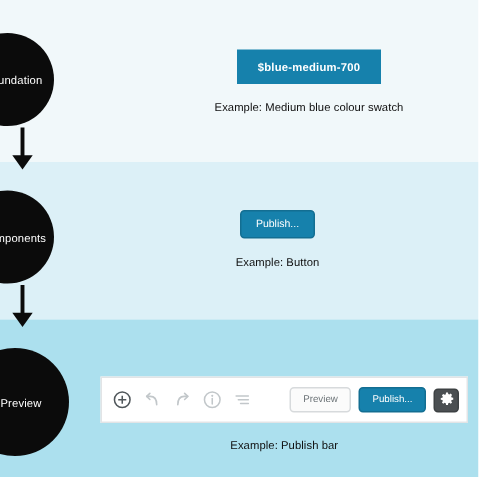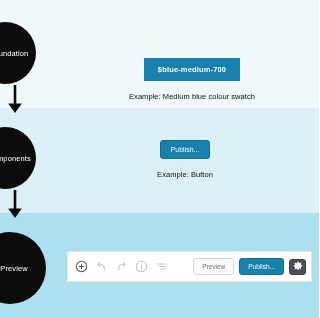--- a/index.html
+++ b/index.html
@@ -70,21 +70,21 @@
   }
   .example-caption {
     font-size: 7.5px;
     font-weight: normal;
     color: #0e0e0e;
     letter-spacing: .05px;
     white-space: nowrap;
   }
 
   
-  #example-swatch { left: 107px; top: 33px; width: 170px; margin-top: 25px; }
+  #example-swatch { left: 121px; top: 33px; width: 170px; }
   #swatch-chip {
     background: #1681ac;
     color: #ffffff;
     font-size: 7.5px;
     font-weight: bold;
     letter-spacing: .15px;
     padding: 7px 14px;
     white-space: nowrap;
     margin-bottom: 11px;
   }
@@ -270,15 +270,16 @@
           <span>
             <svg viewBox="0 0 14 14" width="10" height="10" aria-hidden="true">
               <path fill="#ffffff" d="M7 4.55a2.45 2.45 0 1 0 0 4.9 2.45 2.45 0 0 0 0-4.9zm0 3.6a1.15 1.15 0 1 1 0-2.3 1.15 1.15 0 0 1 0 2.3z"></path>
               <path fill="#ffffff" d="M6.1 0.9h1.8l.28 1.5 1.02.42 1.26-.84 1.27 1.27-.84 1.26.42 1.02 1.5.28v1.8l-1.5.28-.42 1.02.84 1.26-1.27 1.27-1.26-.84-1.02.42-.28 1.5H6.1l-.28-1.5-1.02-.42-1.26.84-1.27-1.27.84-1.26-.42-1.02-1.5-.28V6.1l1.5-.28.42-1.02-.84-1.26 1.27-1.27 1.26.84 1.02-.42z"></path>
             </svg>
           </span>
         </button>
       </div>
 
     </div>
+    <div class="example-caption">Example: Publish bar</div>
   </div>
 
 </div>
 
 </body></html>

